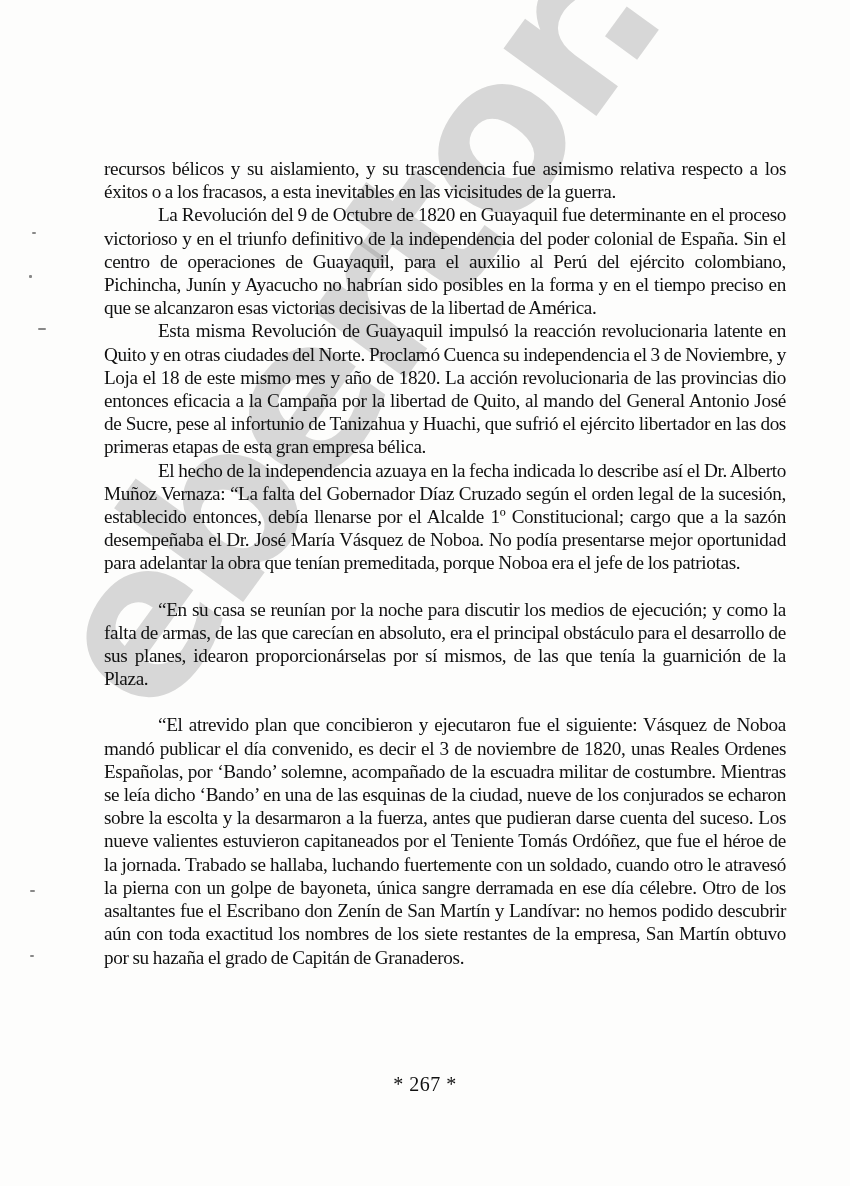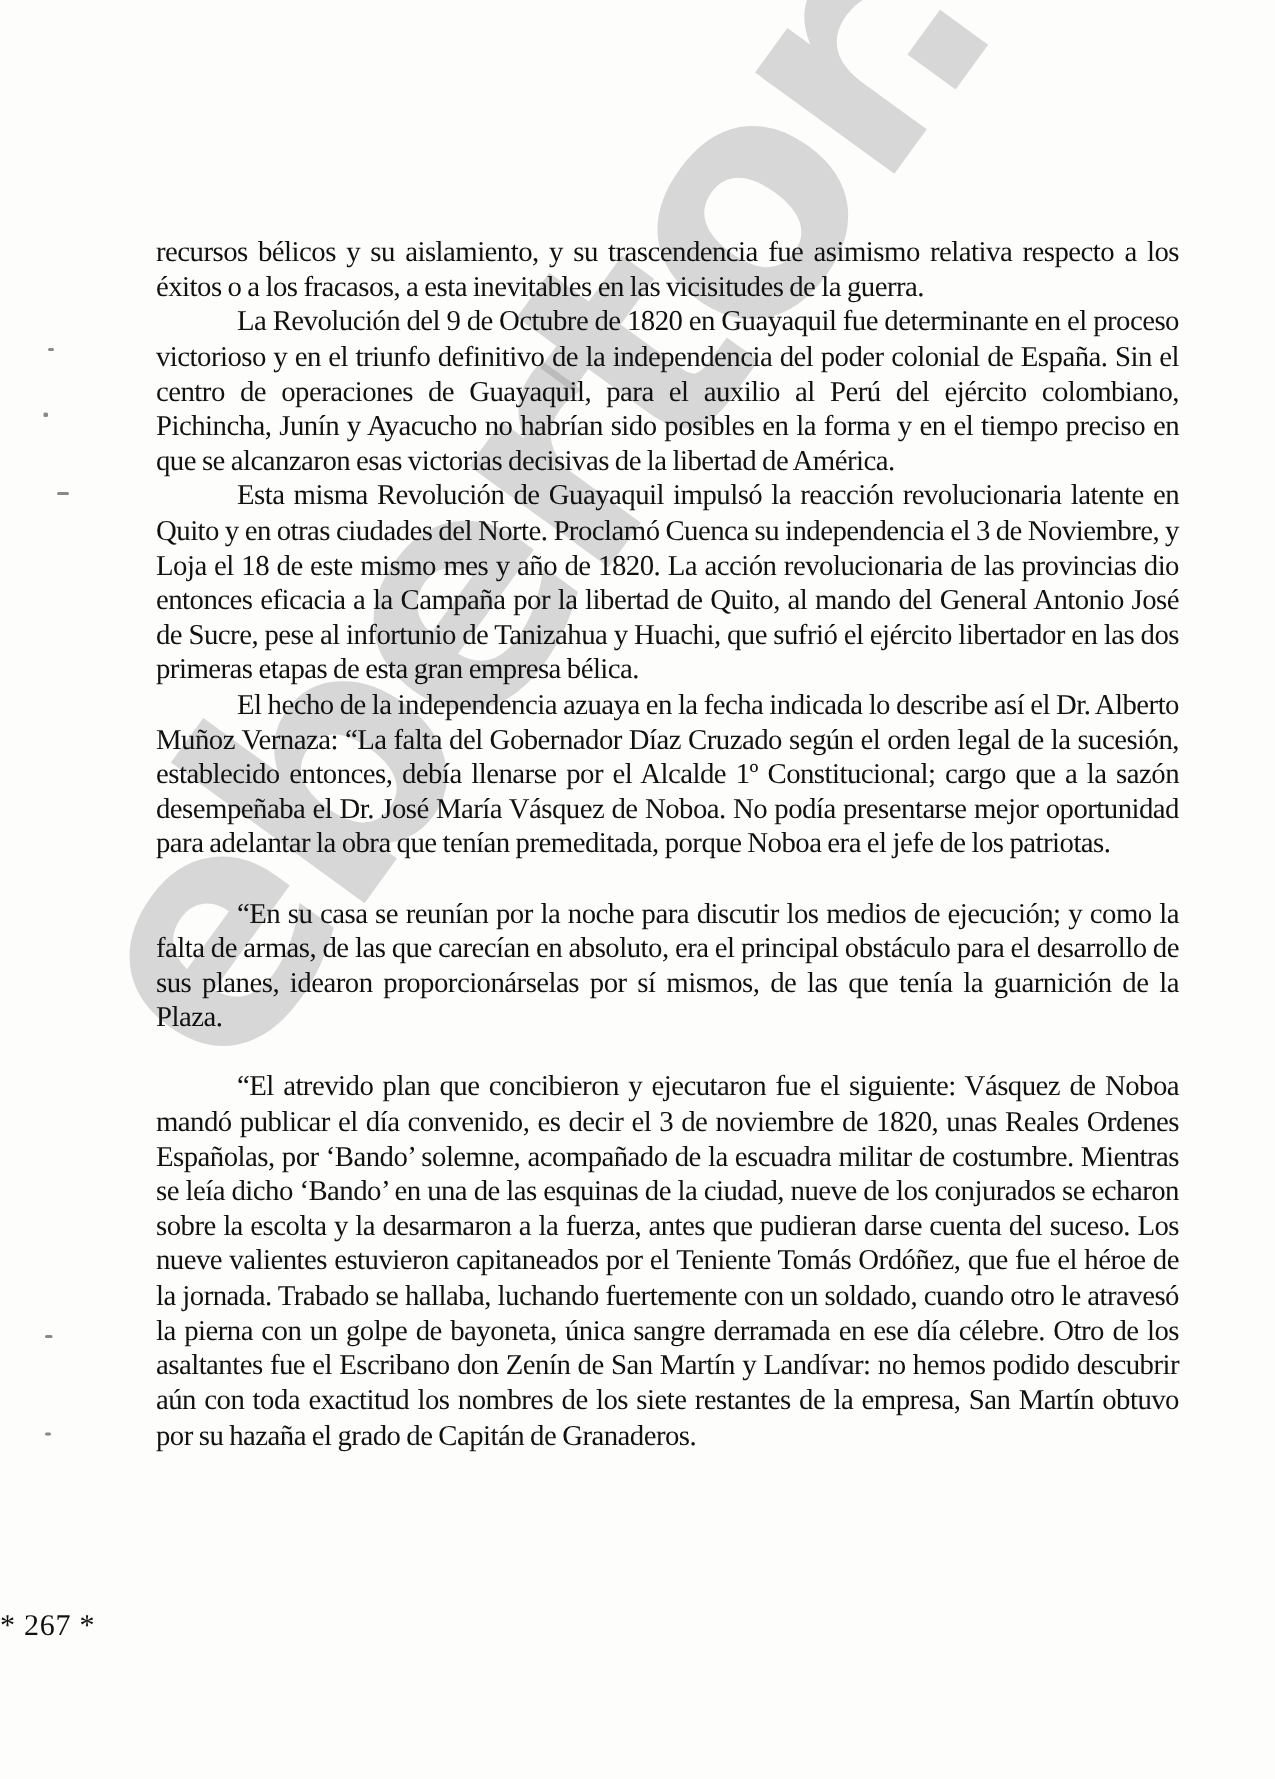--- a/index.html
+++ b/index.html
@@ -36,21 +36,21 @@
     margin: 0;
     text-indent: 54px;
   }
   .para.noindent { text-indent: 0; }
   .para.gap-before { margin-top: 23px; }
   .page-number {
     position: absolute;
     top: 1073px;
     left: 0;
     width: 850px;
-    text-align: left;
+    text-align: center;
     font-size: 20px;
     letter-spacing: 0.5px;
   }
   .watermark {
     position: absolute;
     left: 95px;
     top: 560px;
     font-family: "DejaVu Sans", sans-serif;
     font-weight: bold;
     font-size: 210px;

